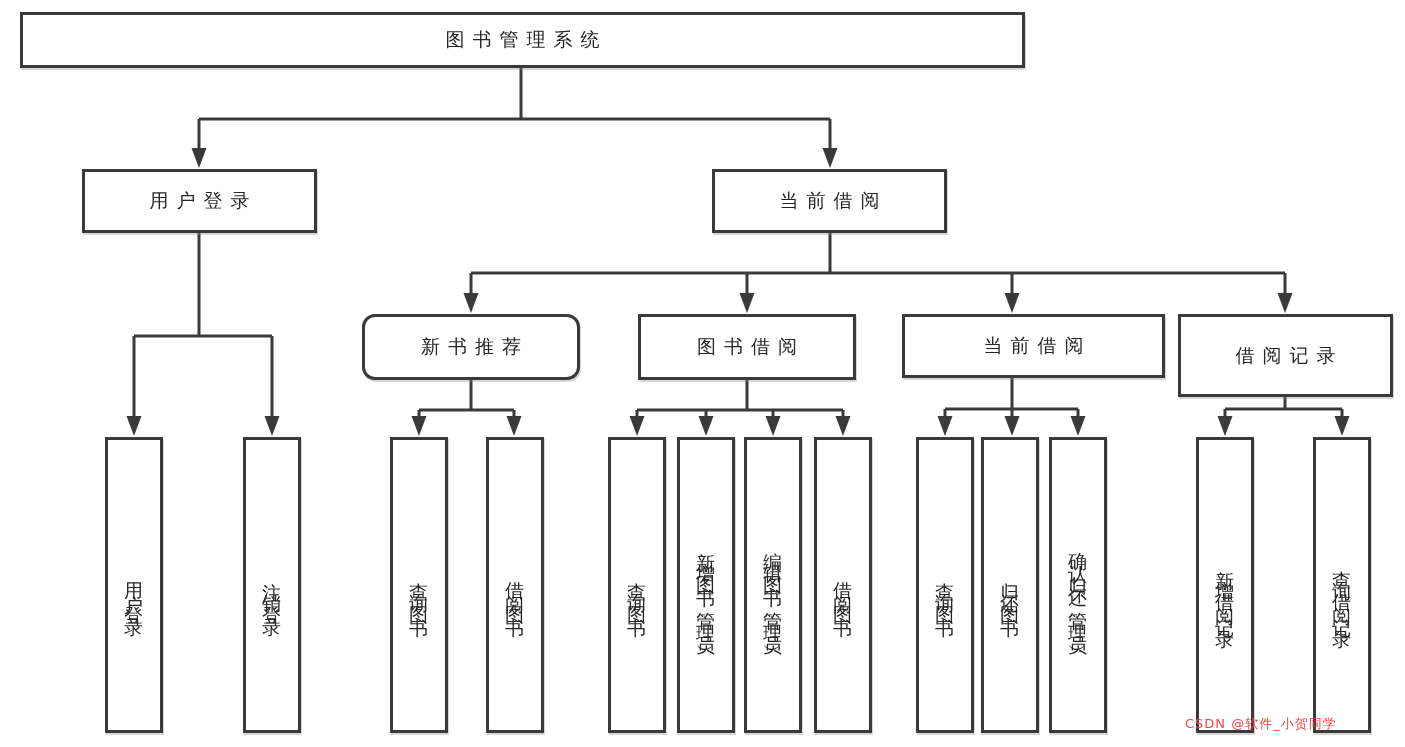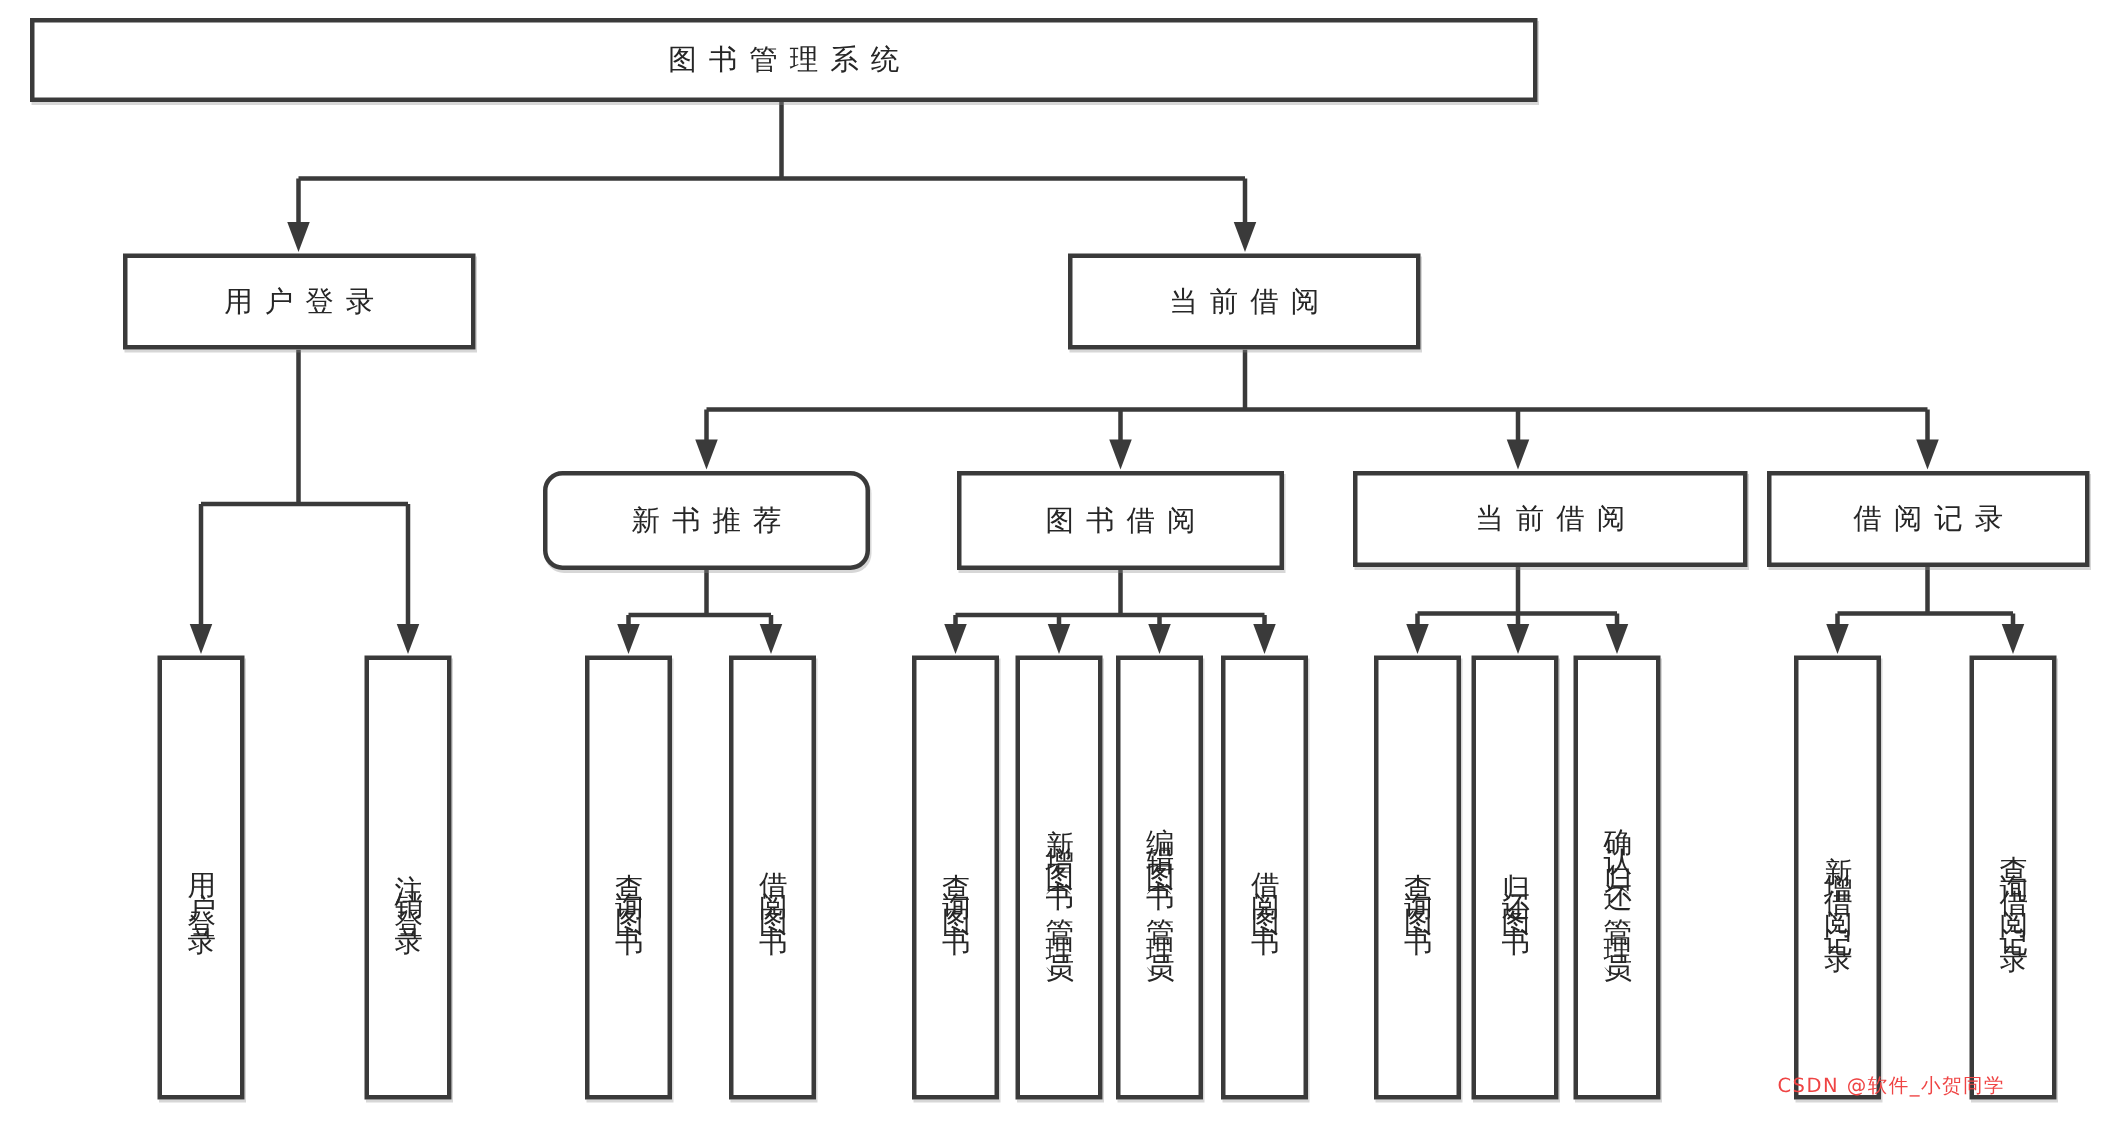--- a/index.html
+++ b/index.html
@@ -39,21 +39,21 @@
     height: 296px;
     white-space: normal;
   }
   
   .b-root           { left: 20px;   top: 12px;  width: 1005px; height: 56px; }
   .b-user-login     { left: 82px;   top: 169px; width: 235px;  height: 64px; }
   .b-book-mgmt      { left: 712px;  top: 169px; width: 235px;  height: 64px; }
   .b-new-rec        { left: 362px;  top: 314px; width: 218px;  height: 66px; border-radius: 13px; }
   .b-book-borrow    { left: 638px;  top: 314px; width: 218px;  height: 66px; }
   .b-current-borrow { left: 902px;  top: 314px; width: 263px;  height: 64px; }
-  .b-borrow-records { left: 1178px; top: 314px; width: 215px;  height: 64px; }
+  .b-borrow-records { left: 1178px; top: 314px; width: 215px;  height: 83px; }
   
   .b-ul-user-login { left: 105px; }
   .b-ul-logout     { left: 243px; }
   .b-nr-query      { left: 390px; }
   .b-nr-borrow     { left: 486px; }
   .b-bb-query      { left: 608px; }
   .b-bb-add        { left: 677px; }
   .b-bb-edit       { left: 744px; }
   .b-bb-borrow     { left: 814px; }
   .b-cb-query      { left: 916px; }

